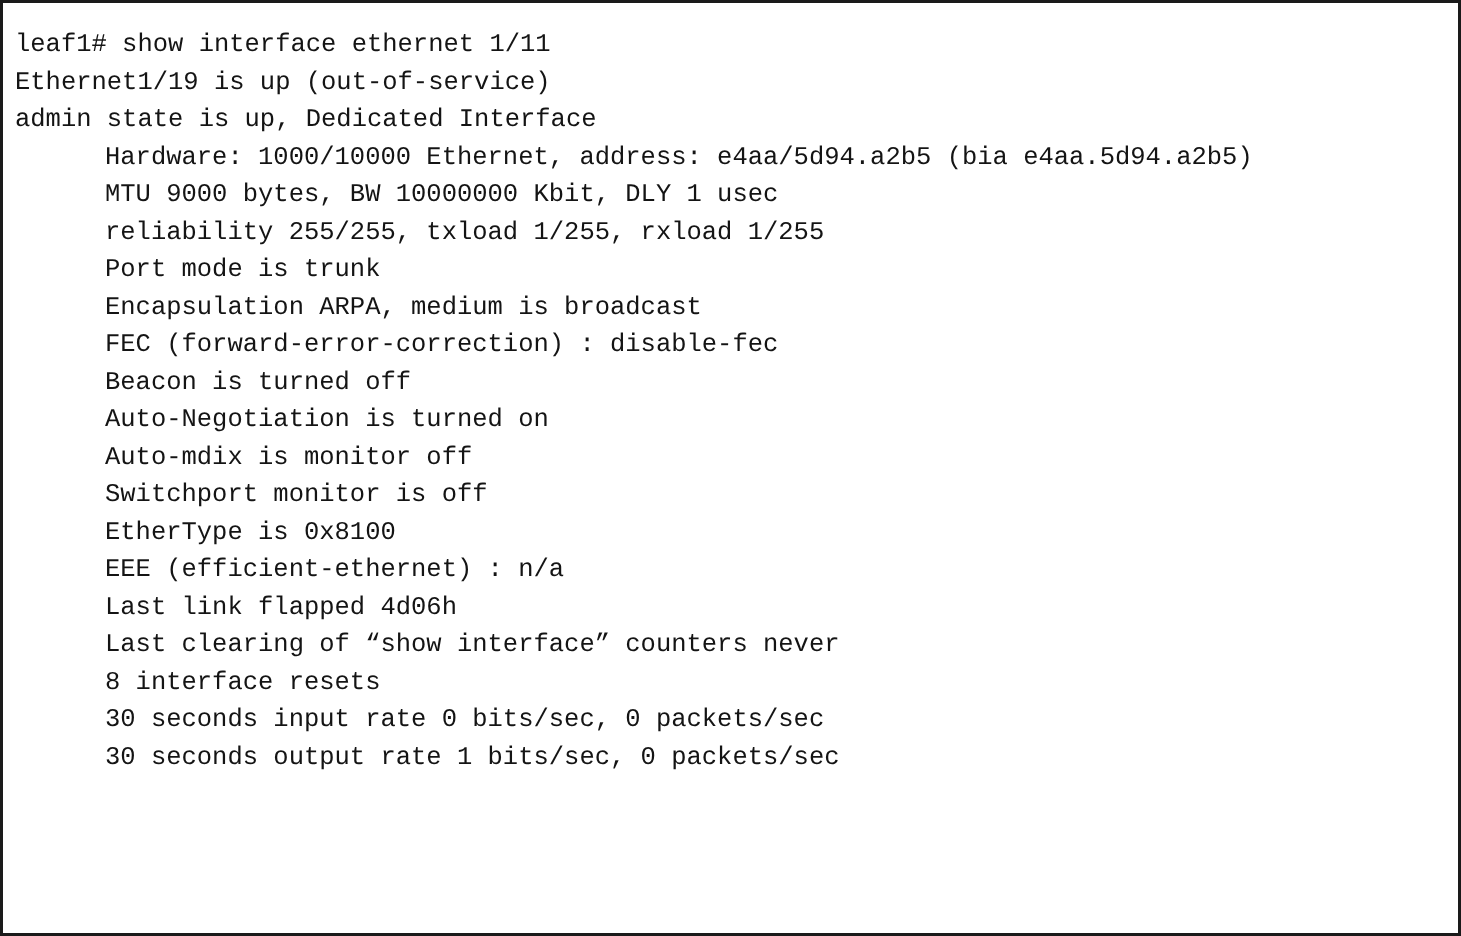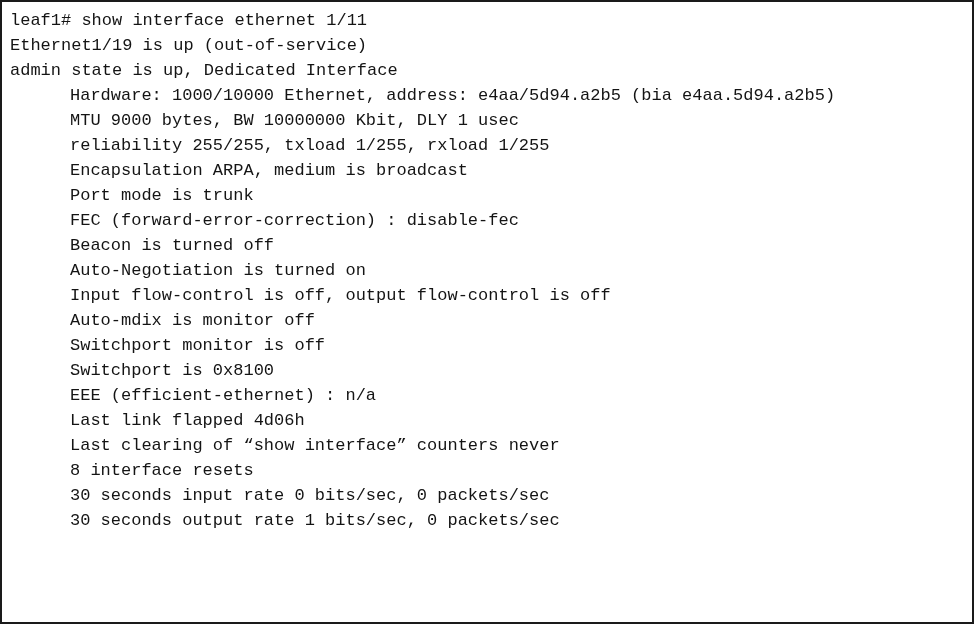--- a/index.html
+++ b/index.html
@@ -18,21 +18,21 @@
     border: 2px solid #1a1a1a;
     overflow: hidden;
   }
 
   #terminal-body {
     position: absolute;
     left: 0;
     top: 0;
     right: 0;
     bottom: 0;
-    padding: 6px 0 0 8px;
+    padding: 16px 0 0 8px;
     box-sizing: border-box;
   }
 
   .line {
     font-family: "Liberation Mono", "DejaVu Sans Mono", monospace;
     font-size: 17px;
     line-height: 25px;
     height: 25px;
     color: #141414;
     white-space: pre;
@@ -48,29 +48,28 @@
 <body>
 
 <div id="terminal-window" style="background: rgb(255, 255, 255); border-color: rgb(26, 26, 26);">
   <div id="terminal-body" style="color: rgb(20, 20, 20);">
       <div class="line">leaf1# show interface ethernet 1/11</div>
       <div class="line">Ethernet1/19 is up (out-of-service)</div>
       <div class="line">admin state is up, Dedicated Interface</div>
       <div class="line indent">Hardware: 1000/10000 Ethernet, address: e4aa/5d94.a2b5 (bia e4aa.5d94.a2b5)</div>
       <div class="line indent">MTU 9000 bytes, BW 10000000 Kbit, DLY 1 usec</div>
       <div class="line indent">reliability 255/255, txload 1/255, rxload 1/255</div>
+      <div class="line indent">Port mode is trunk</div>
       <div class="line indent">Encapsulation ARPA, medium is broadcast</div>
-      <div class="line indent">Port mode is trunk</div>
       <div class="line indent">FEC (forward-error-correction) : disable-fec</div>
       <div class="line indent">Beacon is turned off</div>
       <div class="line indent">Auto-Negotiation is turned on</div>
-      <div class="line indent">Input flow-control is off, output flow-control is off</div>
       <div class="line indent">Auto-mdix is monitor off</div>
       <div class="line indent">Switchport monitor is off</div>
-      <div class="line indent">Switchport is 0x8100</div>
+      <div class="line indent">EtherType is 0x8100</div>
       <div class="line indent">EEE (efficient-ethernet) : n/a</div>
       <div class="line indent">Last link flapped 4d06h</div>
       <div class="line indent">Last clearing of “show interface” counters never</div>
       <div class="line indent">8 interface resets</div>
       <div class="line indent">30 seconds input rate 0 bits/sec, 0 packets/sec</div>
       <div class="line indent">30 seconds output rate 1 bits/sec, 0 packets/sec</div>
     </div>
 </div>
 
 </body></html>

